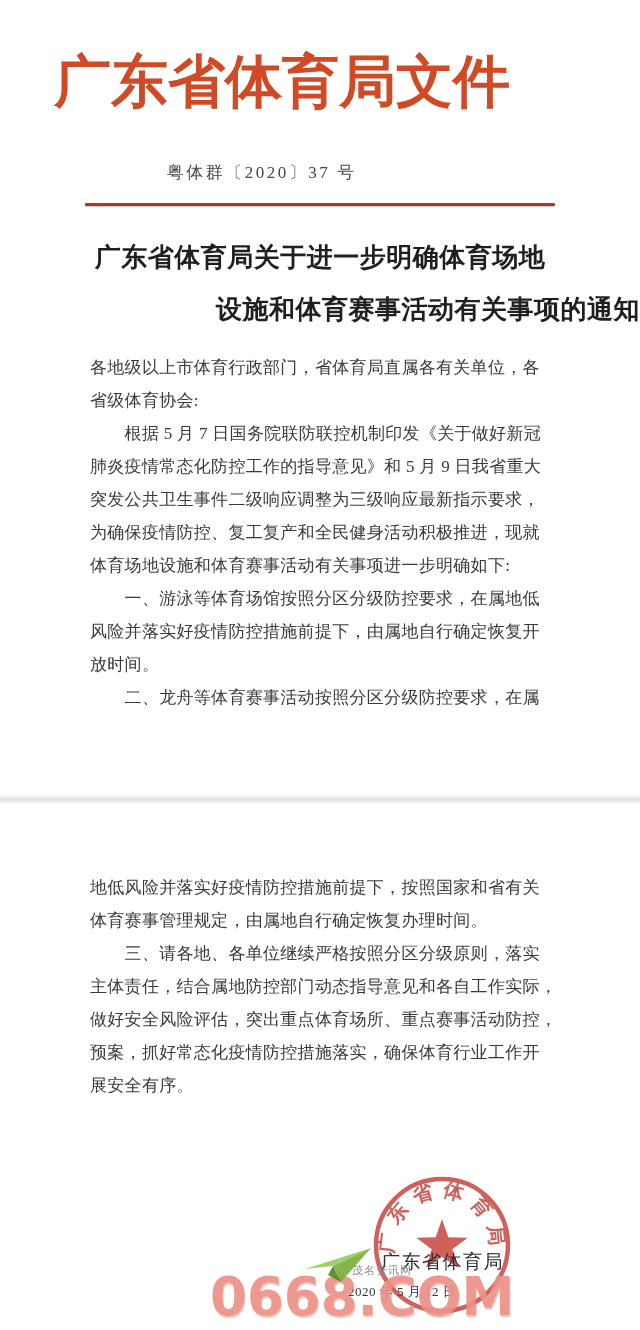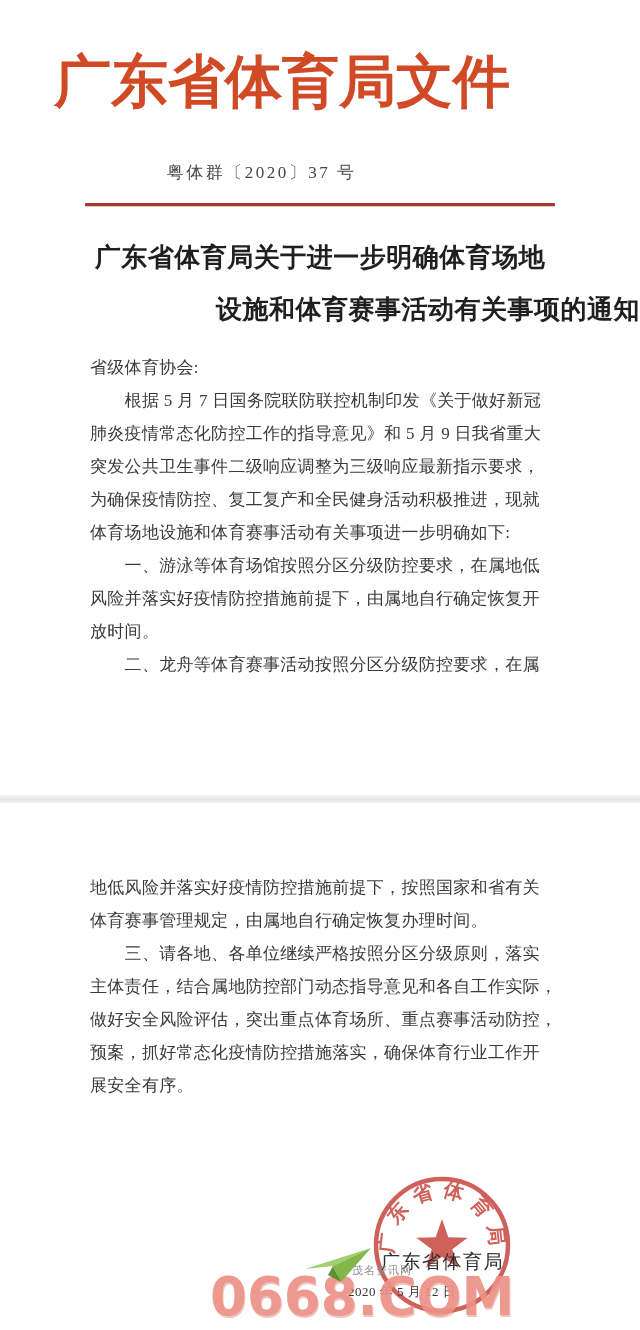--- a/index.html
+++ b/index.html
@@ -116,20 +116,21 @@
   <div id="header-title" class="abs">广东省体育局文件</div>
 
   <div id="doc-number" class="abs">粤体群〔2020〕37 号</div>
 
   <div id="red-divider" class="abs"></div>
 
   <div id="notice-title-line1" class="abs notice-title">广东省体育局关于进一步明确体育场地</div>
   <div id="notice-title-line2" class="abs notice-title">设施和体育赛事活动有关事项的通知</div>
 
   <div id="page1-body" class="abs body-block">
+      <div class="body-line">各地级以上市体育行政部门，省体育局直属各有关单位，各</div>
       <div class="body-line">省级体育协会:</div>
       <div class="body-line">　　根据 5 月 7 日国务院联防联控机制印发《关于做好新冠</div>
       <div class="body-line">肺炎疫情常态化防控工作的指导意见》和 5 月 9 日我省重大</div>
       <div class="body-line">突发公共卫生事件二级响应调整为三级响应最新指示要求，</div>
       <div class="body-line">为确保疫情防控、复工复产和全民健身活动积极推进，现就</div>
       <div class="body-line">体育场地设施和体育赛事活动有关事项进一步明确如下:</div>
       <div class="body-line">　　一、游泳等体育场馆按照分区分级防控要求，在属地低</div>
       <div class="body-line">风险并落实好疫情防控措施前提下，由属地自行确定恢复开</div>
       <div class="body-line">放时间。</div>
       <div class="body-line">　　二、龙舟等体育赛事活动按照分区分级防控要求，在属</div>

